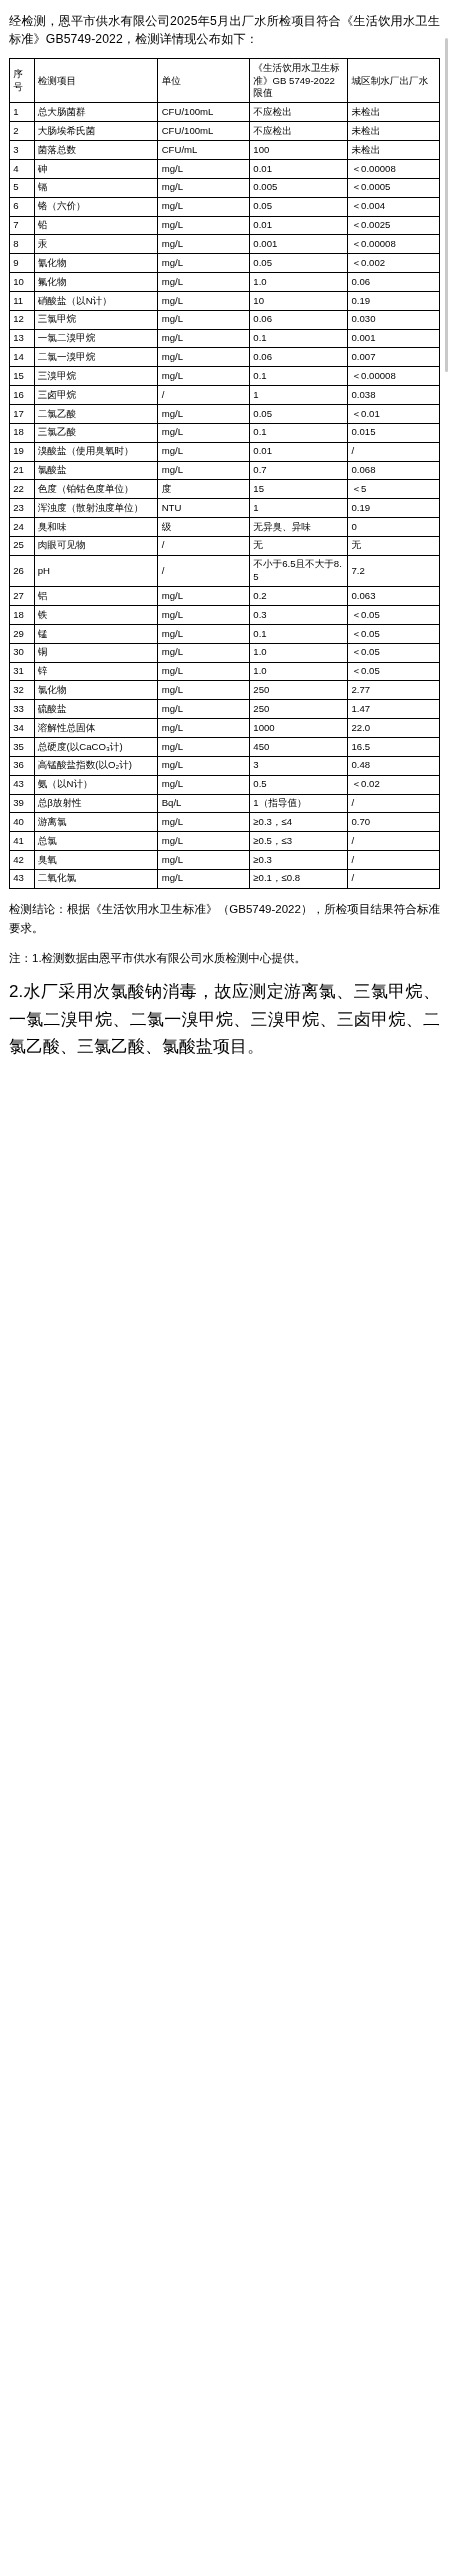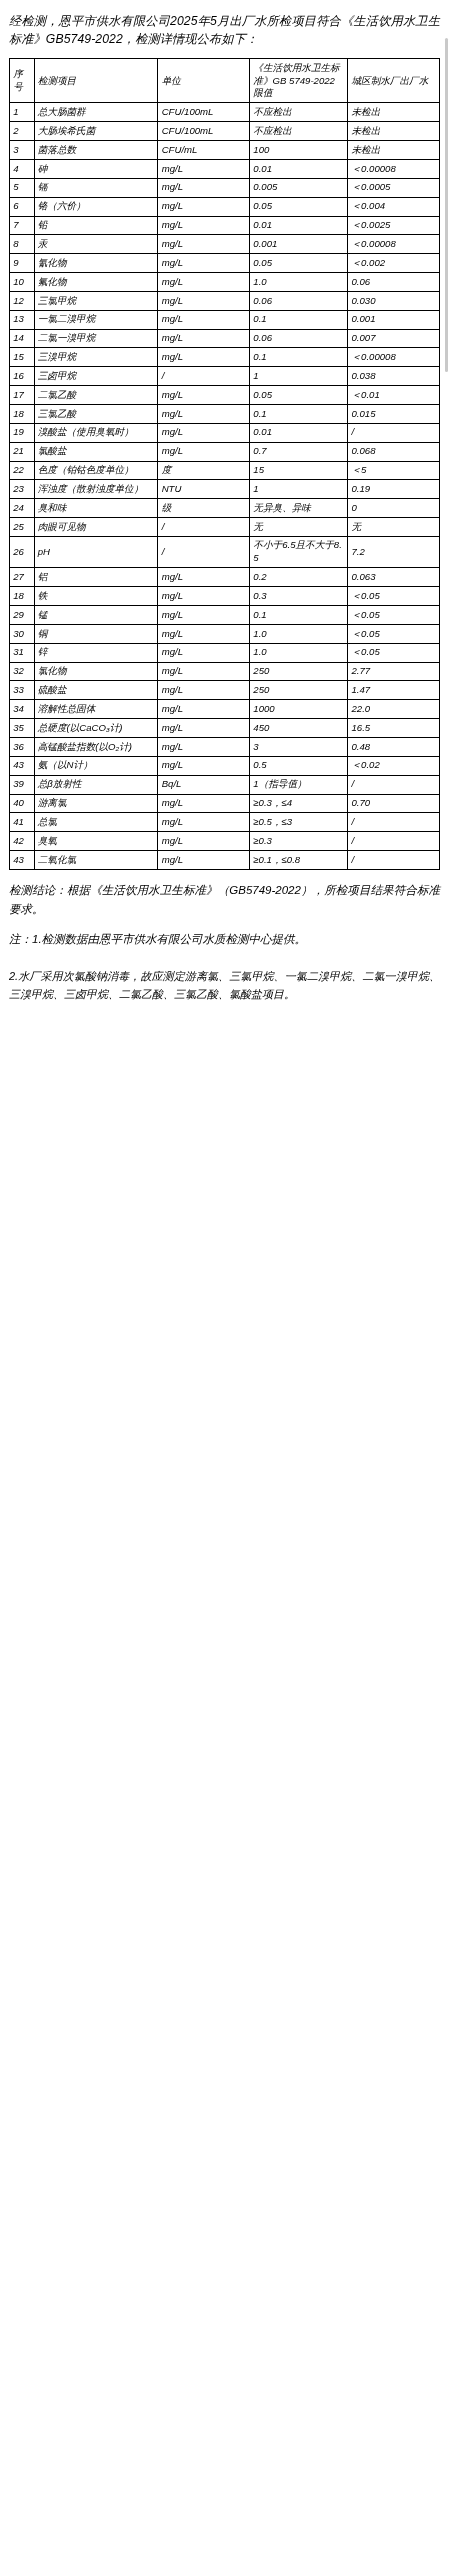--- a/index.html
+++ b/index.html
@@ -9,21 +9,20 @@
   }
   body {
     width: 449px;
     font-family: "Liberation Sans", sans-serif;
     color: #000000;
   }
   .page {
     width: 449px;
     box-sizing: border-box;
     padding: 11.5px 9px 15.4px 9px;
-    font-style: italic;
   }
   .intro {
     font-size: 12.2px;
     line-height: 1.55;
     text-align: justify;
     margin: 0 0 9px 0;
     letter-spacing: 0.1px;
   }
   table.report {
     width: 100%;
@@ -59,23 +58,23 @@
     margin-top: 11.5px;
     text-align: justify;
   }
   .note {
     font-size: 11.5px;
     line-height: 1.6;
     margin-top: 6.4px;
     text-align: justify;
   }
   .note-2 {
-    font-size: 11px;
+    font-size: 17px;
     line-height: 1.6;
-    margin-top: 20px;
+    margin-top: 11px;
     text-align: justify;
   }
   .scrollbar {
     position: absolute;
     top: 0;
     right: 0;
     width: 5.1px;
     height: 100%;
     background: transparent;
   }
@@ -180,20 +179,27 @@
             <td>＜0.002</td>
           </tr>
       <tr>
             <td class="cell-no">10</td>
             <td>氟化物</td>
             <td>mg/L</td>
             <td>1.0</td>
             <td>0.06</td>
           </tr>
       <tr>
+            <td class="cell-no">11</td>
+            <td>硝酸盐（以N计）</td>
+            <td>mg/L</td>
+            <td>10</td>
+            <td>0.19</td>
+          </tr>
+      <tr>
             <td class="cell-no">12</td>
             <td>三氯甲烷</td>
             <td>mg/L</td>
             <td>0.06</td>
             <td>0.030</td>
           </tr>
       <tr>
             <td class="cell-no">13</td>
             <td>一氯二溴甲烷</td>
             <td>mg/L</td>

